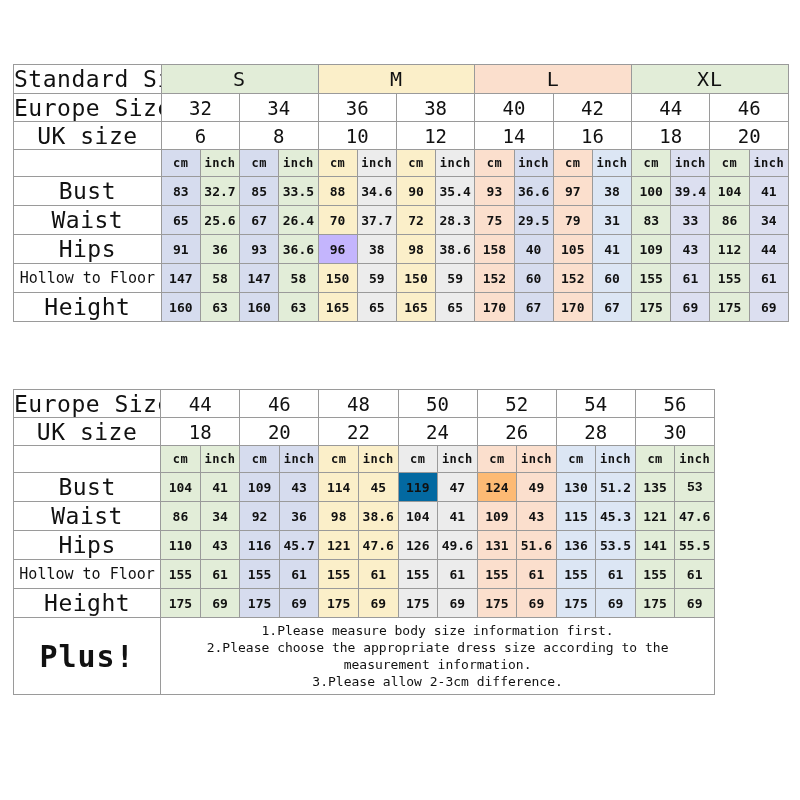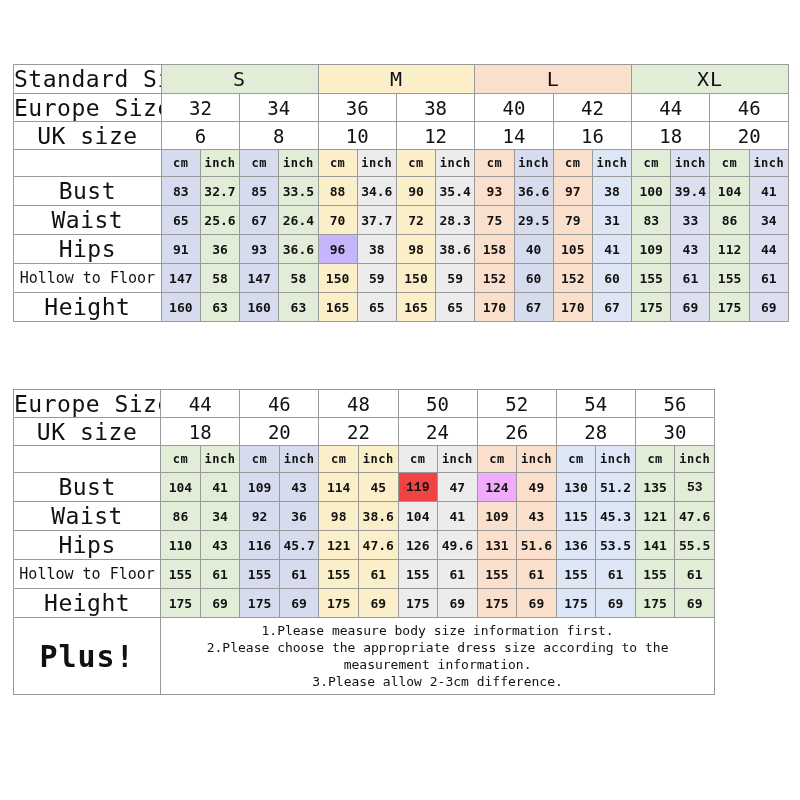--- a/index.html
+++ b/index.html
@@ -351,23 +351,23 @@
           <td class="unit" style="background: rgb(226, 237, 216);">inch</td>
         </tr>
         <tr class="r-meas">
           <td class="rowlabel">Bust</td>
           <td class="val" style="background: rgb(226, 237, 216);">104</td>
           <td class="val" style="background: rgb(226, 237, 216);">41</td>
           <td class="val" style="background: rgb(214, 220, 238);">109</td>
           <td class="val" style="background: rgb(214, 220, 238);">43</td>
           <td class="val" style="background: rgb(251, 239, 201);">114</td>
           <td class="val" style="background: rgb(251, 239, 201);">45</td>
-          <td class="val" style="background: #ef4444; font-family: Liberation Mono, monospace;">119</td>
+          <td class="val" style="background: #0369a1;">119</td>
           <td class="val" style="background: rgb(236, 236, 236);">47</td>
-          <td class="val" style="background: #f0abfc;">124</td>
+          <td class="val" style="background: #fdba74;">124</td>
           <td class="val" style="background: rgb(251, 223, 205);">49</td>
           <td class="val" style="background: rgb(220, 230, 244);">130</td>
           <td class="val" style="background: rgb(220, 230, 244);">51.2</td>
           <td class="val" style="background: rgb(226, 237, 216);">135</td>
           <td class="val" style="background: rgb(226, 237, 216); font-family: Liberation Mono, monospace;">53</td>
         </tr>
         <tr class="r-meas">
           <td class="rowlabel">Waist</td>
           <td class="val" style="background: rgb(226, 237, 216);">86</td>
           <td class="val" style="background: rgb(226, 237, 216);">34</td>

